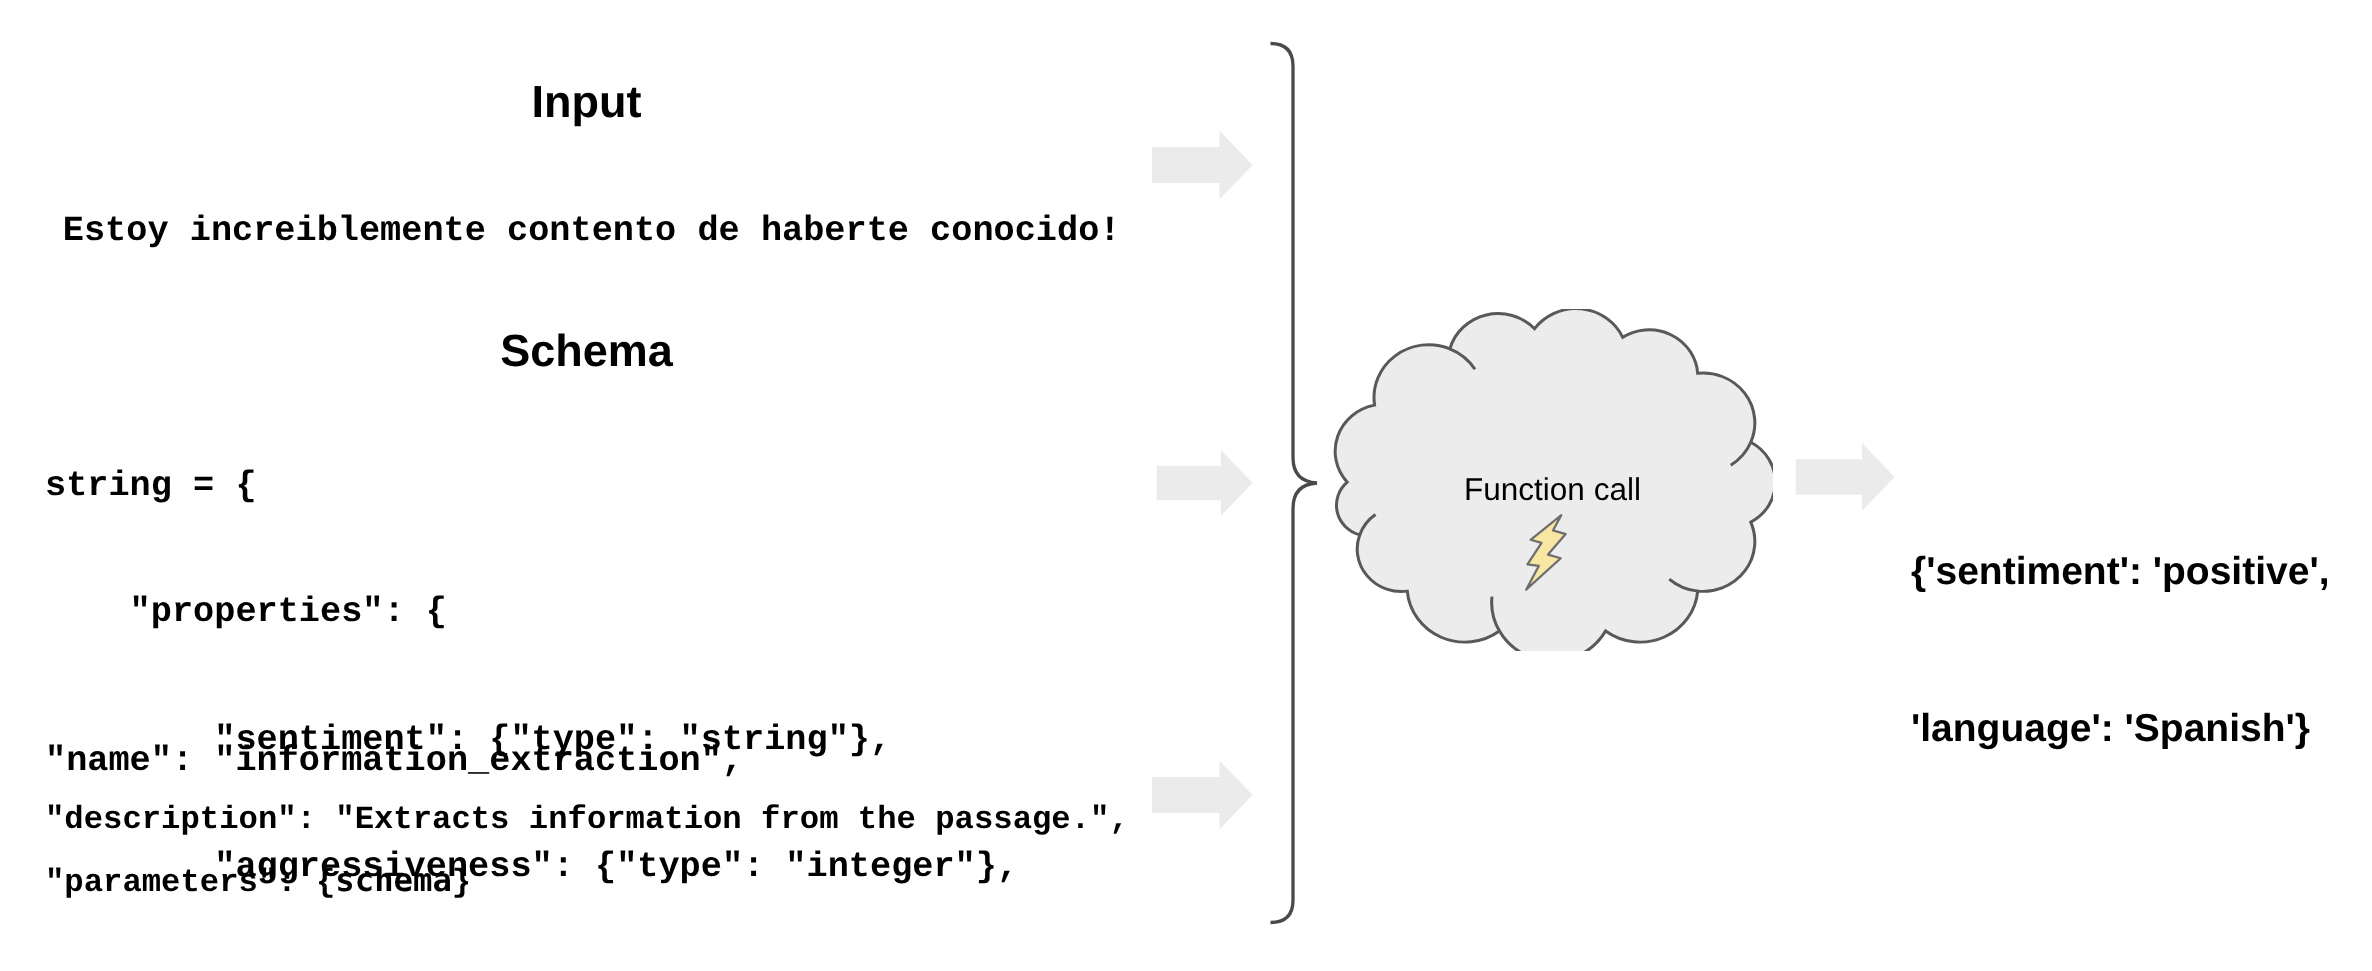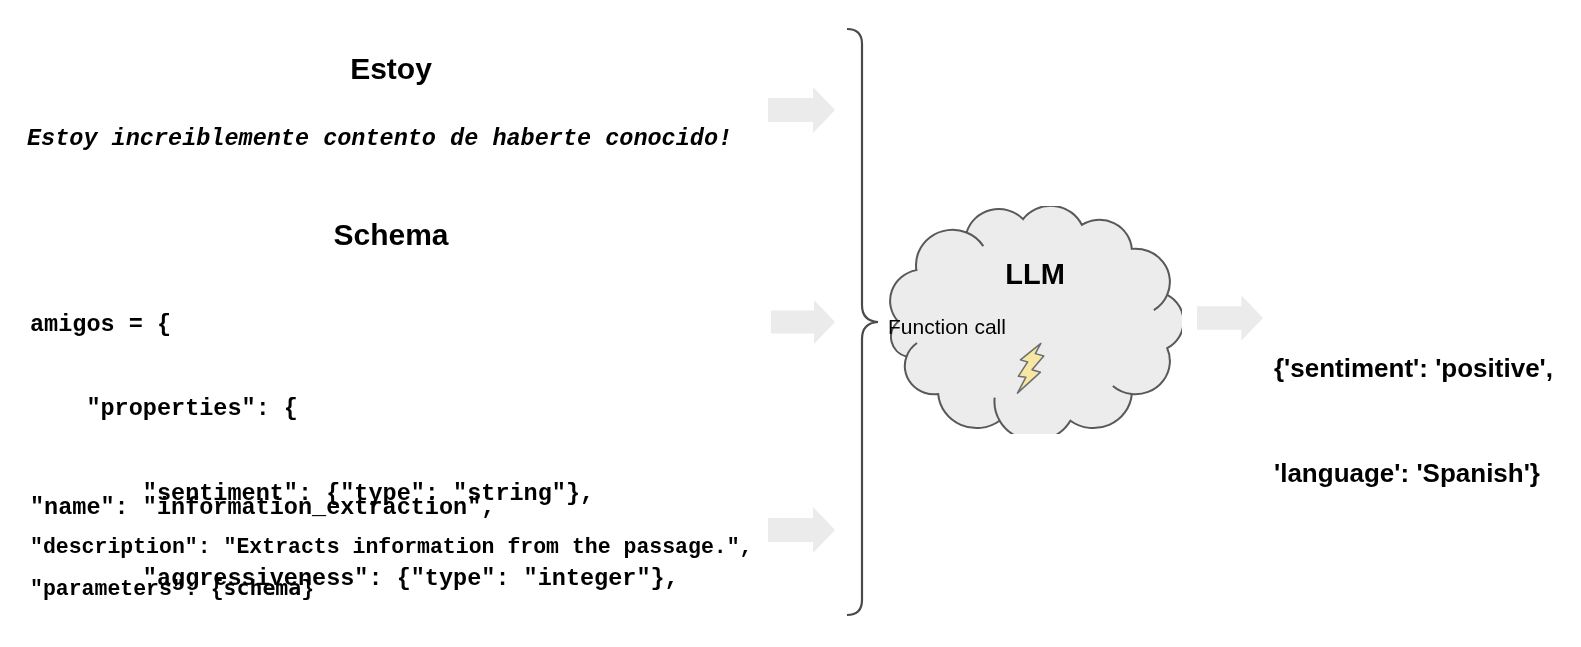--- a/index.html
+++ b/index.html
@@ -2,48 +2,48 @@
 <html style="--arrow-fill: #ebebeb; --cloud-fill: #ececec; --cloud-stroke: #595959; --brace-stroke: #4a4a4a; --bolt-fill: #f8e7a2; --bolt-stroke: #6e6e6e; --text: #000000;"><head>
 <meta charset="utf-8">
 <style>
   html,body{margin:0;padding:0;background:#fff;}
   .canvas{position:relative;width:1581px;height:647px;background:#fff;overflow:hidden;
           font-family:"Liberation Sans",sans-serif;color:var(--text,#000);}
   .abs{position:absolute;}
   .section-title{width:728px;left:27px;text-align:center;font-size:30px;font-weight:bold;
                  line-height:36px;font-family:"Liberation Sans",sans-serif;}
   .mono{font-family:"Liberation Mono",monospace;font-weight:bold;white-space:pre;}
-  .input-lines{left:27px;width:720px;top:68px;text-align:left;font-size:23.5px;line-height:28.4px;font-style:italic;}
+  .input-lines{left:27px;width:720px;top:84px;text-align:right;font-size:23.5px;line-height:28.4px;}
   .schema-code{left:30px;top:254px;font-size:23.5px;line-height:28.3px;}
   .fn-line1{left:30px;top:494px;font-size:23.5px;}
   .fn-line2{left:30px;top:535px;font-size:21.5px;}
   .fn-line3{left:30px;top:575px;font-size:21.5px;}
   .schema-var{font-family:"DejaVu Sans Mono",monospace;}
   .arrow-shape{fill:var(--arrow-fill,#ebebeb);}
   .brace-path{stroke:var(--brace-stroke,#4a4a4a);stroke-width:2.2;fill:none;}
   .cloud-path{fill:var(--cloud-fill,#ececec);stroke:var(--cloud-stroke,#595959);stroke-width:2;}
   .cloud-hooks{fill:none;stroke:var(--cloud-stroke,#595959);stroke-width:2;}
   .bolt-shape{fill:var(--bolt-fill,#f8e7a2);stroke:var(--bolt-stroke,#6e6e6e);stroke-width:1.2;stroke-linejoin:round;}
   .llm-title{left:888px;top:258px;width:294px;text-align:center;font-size:29px;font-weight:bold;}
-  .llm-subtitle{left:888px;top:315px;width:294px;font-size:21px;}
-  .output-text{left:1274px;top:281px;font-size:26px;font-weight:bold;line-height:35px;white-space:pre;}
+  .llm-subtitle{left:888px;top:315px;width:294px;text-align:center;font-size:21px;}
+  .output-text{left:1274px;top:293px;font-size:26px;font-weight:bold;line-height:35px;white-space:pre;}
 </style>
 </head>
 <body>
 
 <div class="canvas">
 
-  <div class="abs section-title" style="top:51px">Estoy</div>
+  <div class="abs section-title" style="top:51px">Input</div>
   <div class="abs mono input-lines">
     <div>Estoy increiblemente contento de haberte conocido!</div>
   </div>
 
   <div class="abs section-title" style="top:217px">Schema</div>
   <div class="abs mono schema-code">
-    <div>amigos = {</div>
+    <div>string = {</div>
     <div>    "properties": {</div>
     <div>        "sentiment": {"type": "string"},</div>
     <div>        "aggressiveness": {"type": "integer"},</div>
     
     
   </div>
 
   <div class="abs mono fn-line1">"name": "information_extraction",</div>
   <div class="abs mono fn-line2">"description": "Extracts information from the passage.",</div>
   <div class="abs mono fn-line3"><span>"parameters": {</span><span class="schema-var">schema</span><span>}</span></div>
@@ -76,21 +76,20 @@
       A 40 40 0 0 1 110.1 219.4
       A 38 38 0 0 1 49.5 192.2
       A 29 29 0 0 1 18.2 153.9
       A 21 21 0 0 1 10 118 Z"></path>
     <path class="cloud-hooks" d="M 77.5 27.1 A 36 36 0 0 1 94 41
       M 275.4 90.8 A 34 34 0 0 1 262.2 106.4
       M 240.5 192.2 A 34 34 0 0 1 221.8 184
       M 110.1 219.4 A 40 40 0 0 1 105.2 195.9
       M 18.2 153.9 A 29 29 0 0 1 28.6 140"></path>
   </svg>
-  <div class="abs llm-title">LLM</div>
   <div class="abs llm-subtitle">Function call</div>
   <svg class="abs" style="left:1008px;top:342px" width="48" height="58" viewBox="0 0 24 46">
     <polygon class="bolt-shape" transform="rotate(16 12 22)" points="13,0 1,17 7,17 3,30 9,29 6,43 19,22 12,22 18,9 11,9"></polygon>
   </svg>
 
   <svg class="abs" style="left:1197px;top:295px" width="66" height="46" viewBox="0 0 67 46">
     <polygon class="arrow-shape" points="0,11 45,11 45,0 67,23 45,46 45,35 0,35"></polygon>
   </svg>
   <div class="abs output-text">
     <div>{'sentiment': 'positive',</div>

